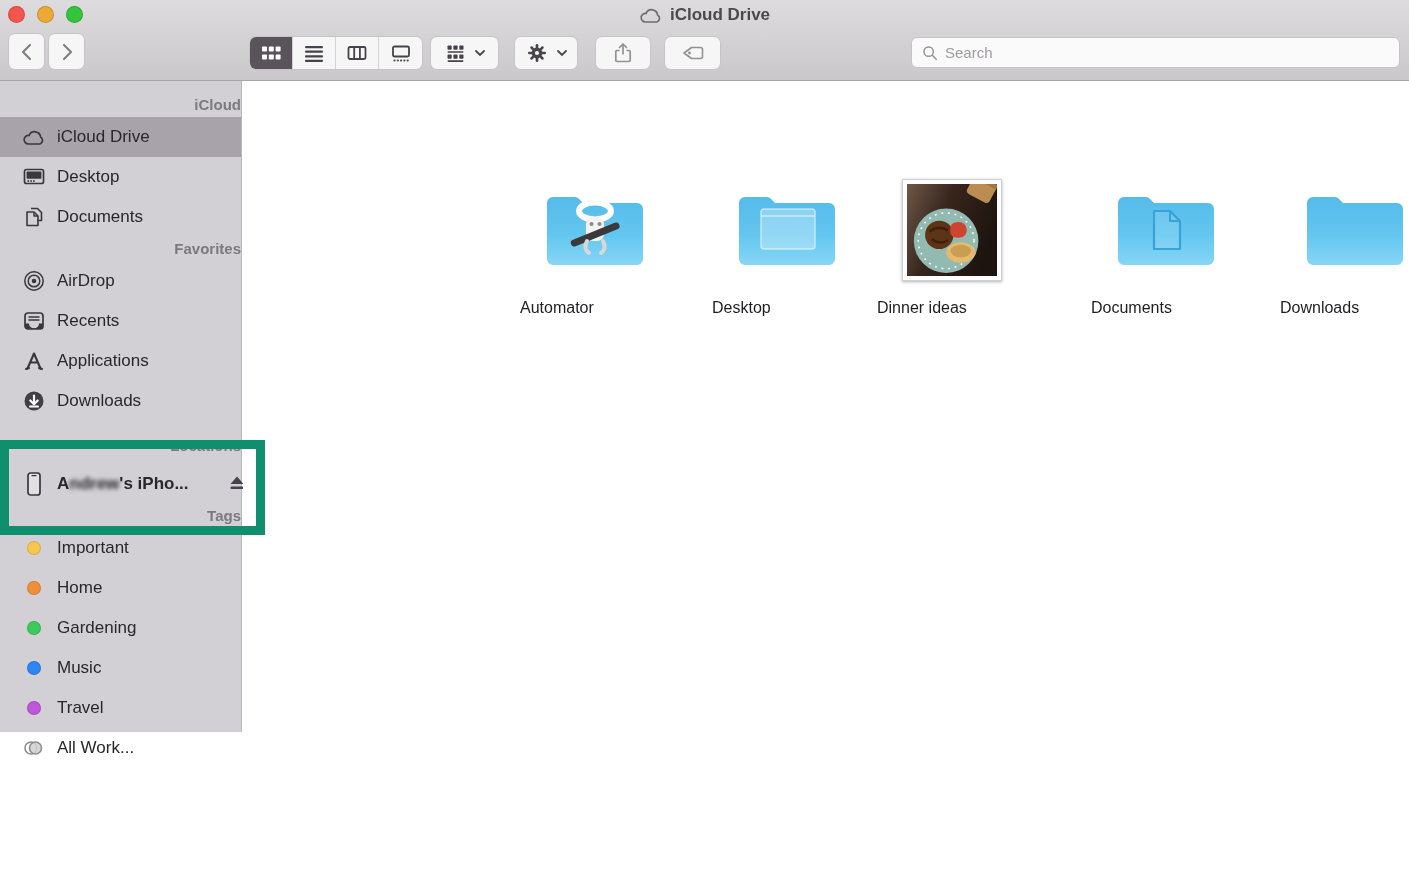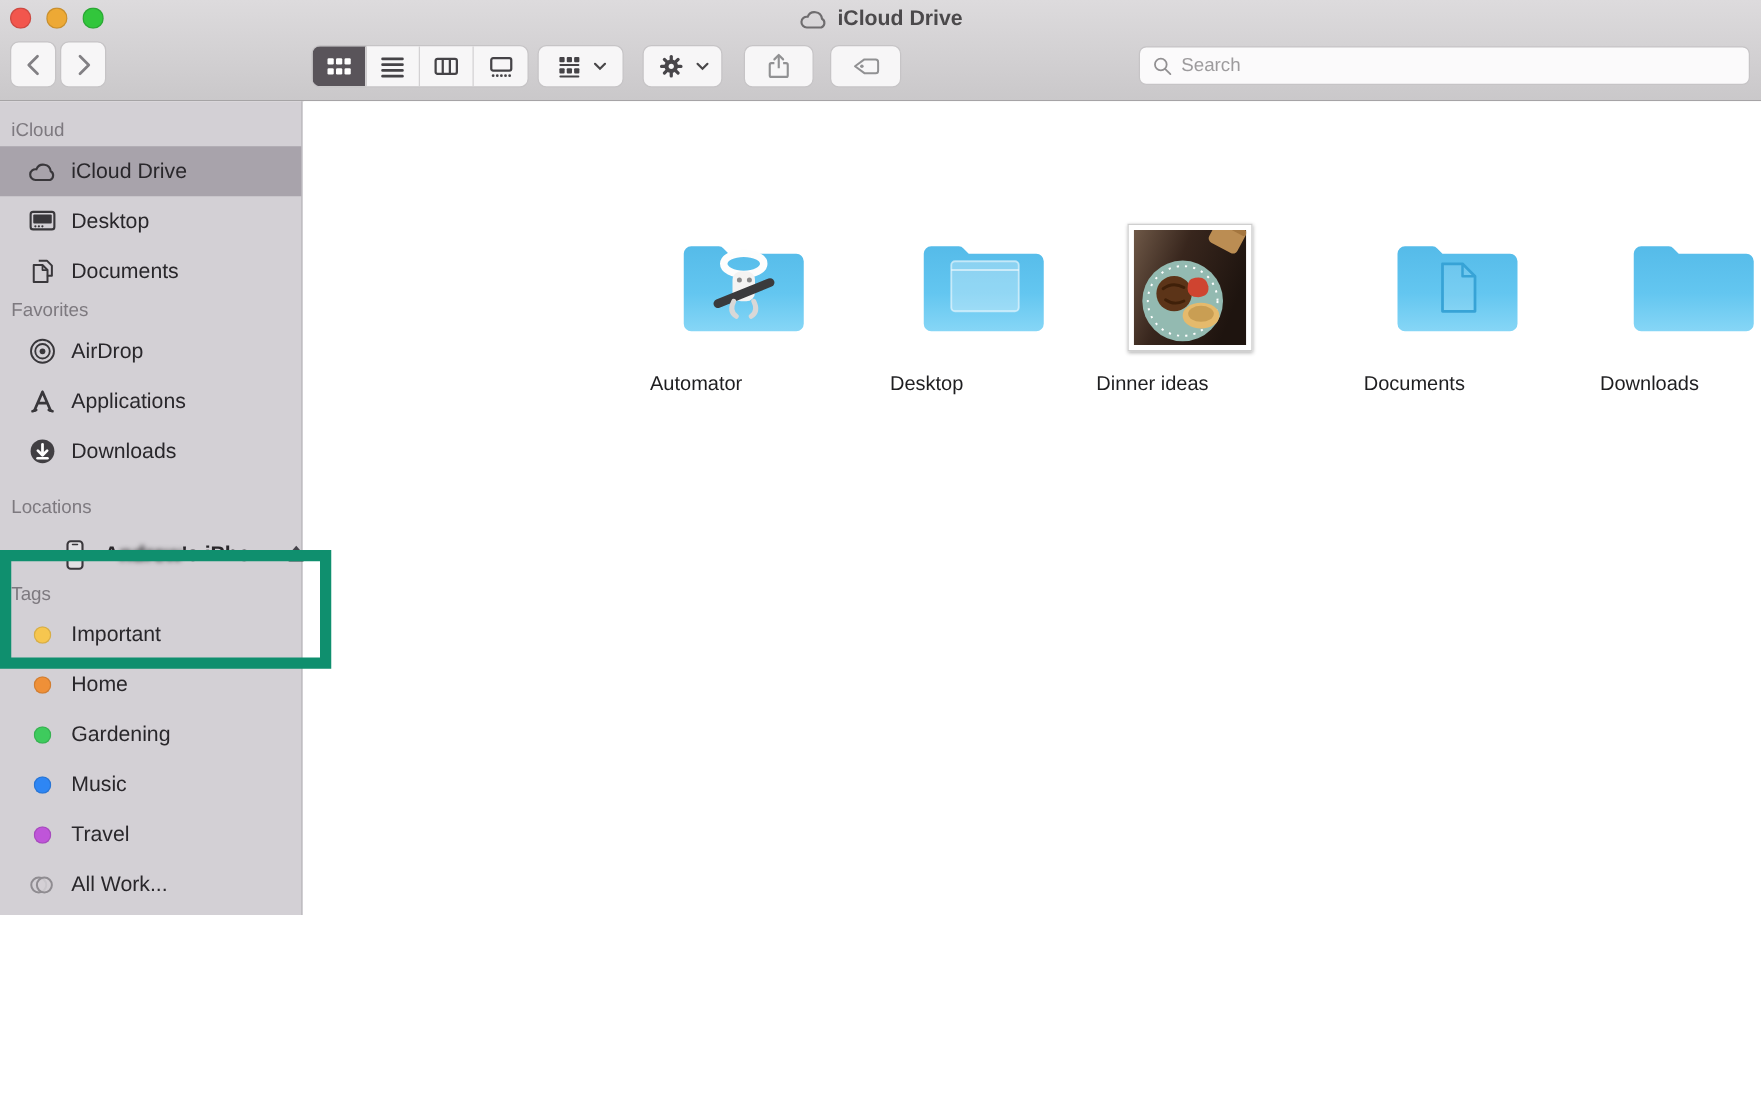--- a/index.html
+++ b/index.html
@@ -30,27 +30,27 @@
             border:1px solid #c6c4c6; border-radius:6px; display:flex; align-items:center;
             padding:0 9px; gap:6px;justify-content:flex-end; }
   .search input { border:none; outline:none; background:transparent; flex:1;
                   font-size:15px; color:#3a3a3a; font-family:inherit; }
   .search input::placeholder { color:#9d9b9d; }
 
   
   .sidebar { position:absolute; top:81px; left:0; width:242px; bottom:0;
              background:#d3d0d5; border-right:1px solid #b9b7bb; padding-top:12px; overflow:visible; }
   .sb-header { height:24px; line-height:24px; padding-left:9px; font-size:15px;
-               font-weight:400; color:#7d797f; }
+               font-weight:700; color:#7d797f;text-align:right; }
   .sb-row { position:relative; height:40px; display:flex; align-items:center;
             padding-left:22px; gap:11px; font-size:17px; color:#29272b; cursor:default; }
   .sb-row.selected { background:#a8a3ab; }
   .sb-row .sbicon { width:24px; height:24px; flex:0 0 24px; display:flex;
                     align-items:center; justify-content:center; }
-  .mt20 { } .mt13 { margin-top:13px; } .mt6 { margin-top:6px;justify-content:center; }
+  .mt20 { } .mt13 { margin-top:13px; } .mt6 { margin-top:6px; }
   .tag-dot { width:14px; height:14px; border-radius:50%; margin:0 5px;
              border:1px solid rgba(0,0,0,.12); flex:0 0 14px; }
   .blurred { filter:blur(2px); }
   .eject { position:absolute; left:228px; top:10px; }
 
   
   .annotation-box { position:absolute; left:0; top:440px; width:265px; height:95px;
                     border:9px solid #0f8f6e; z-index:9; pointer-events:none; }
 
   
@@ -251,20 +251,31 @@
       <span class="sbicon">
         <svg width="24" height="24" viewBox="0 0 24 24">
           <circle cx="12" cy="12" r="9.2" fill="none" stroke="#39373b" stroke-width="1.5"></circle>
           <circle cx="12" cy="12" r="5.8" fill="none" stroke="#39373b" stroke-width="1.5"></circle>
           <circle cx="12" cy="12" r="2.3" fill="#39373b"></circle>
         </svg>
       </span>
       <span>AirDrop</span>
     </div>
 
+    <div class="sb-row">
+      <span class="sbicon">
+        <svg width="24" height="24" viewBox="0 0 24 24">
+          <rect x="3" y="4" width="18" height="16" rx="3" fill="none" stroke="#39373b" stroke-width="1.7"></rect>
+          <line x1="6.5" y1="8" x2="17.5" y2="8" stroke="#39373b" stroke-width="1.5"></line>
+          <line x1="6.5" y1="11" x2="17.5" y2="11" stroke="#39373b" stroke-width="1.5"></line>
+          <path d="M3 14.5 h4 a2 2 0 0 0 10 0 h4 V17 a3 3 0 0 1 -3 3 H6 a3 3 0 0 1 -3 -3 z" fill="#39373b"></path>
+        </svg>
+      </span>
+      <span>Recents</span>
+    </div>
 
     <div class="sb-row">
       <span class="sbicon">
         <svg width="24" height="24" viewBox="0 0 24 24">
           <path d="M12 4.5 L5.5 19.5 M12 4.5 L18.5 19.5 M8.2 13.5 h7.6" fill="none" stroke="#39373b" stroke-width="2.1" stroke-linecap="round"></path>
           <path d="M4 20 l3 -1 M20 20 l-3 -1" stroke="#39373b" stroke-width="2.1" stroke-linecap="round"></path>
         </svg>
       </span>
       <span>Applications</span>
     </div>

